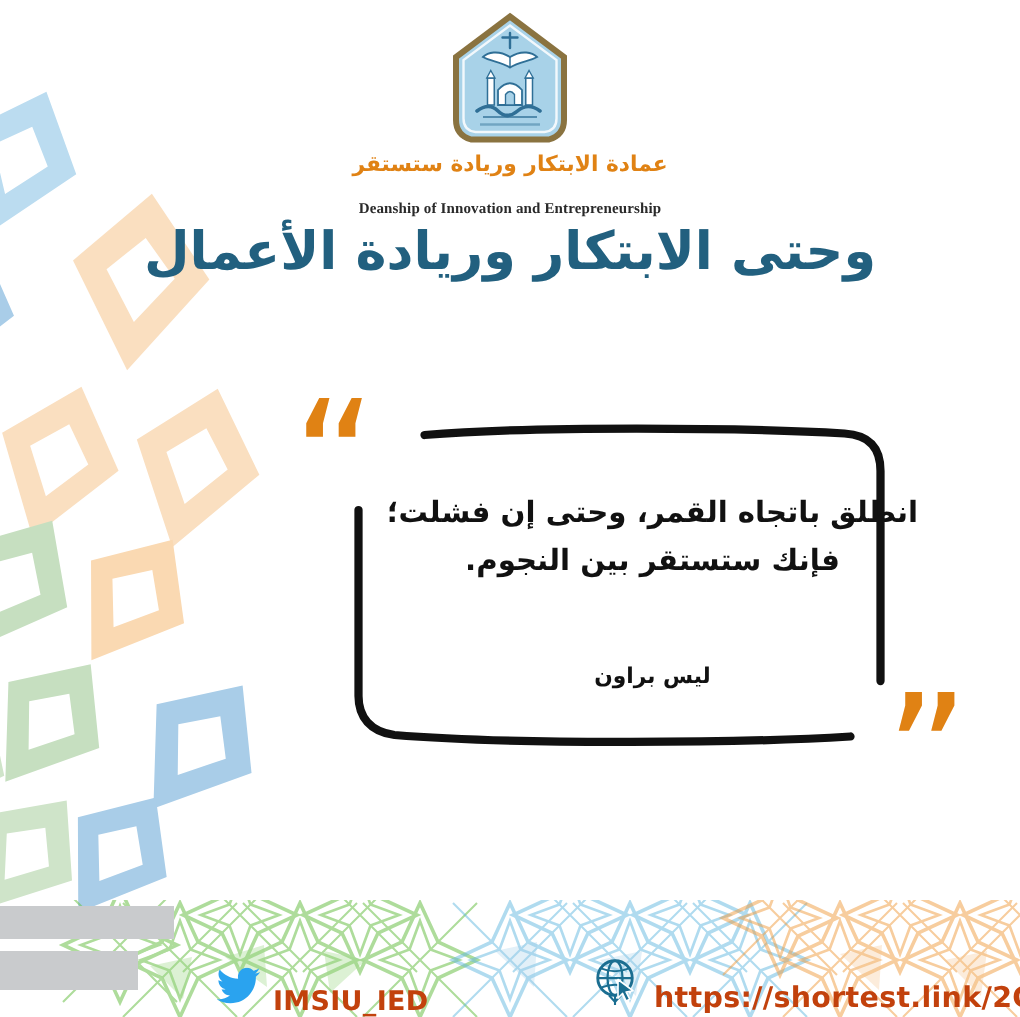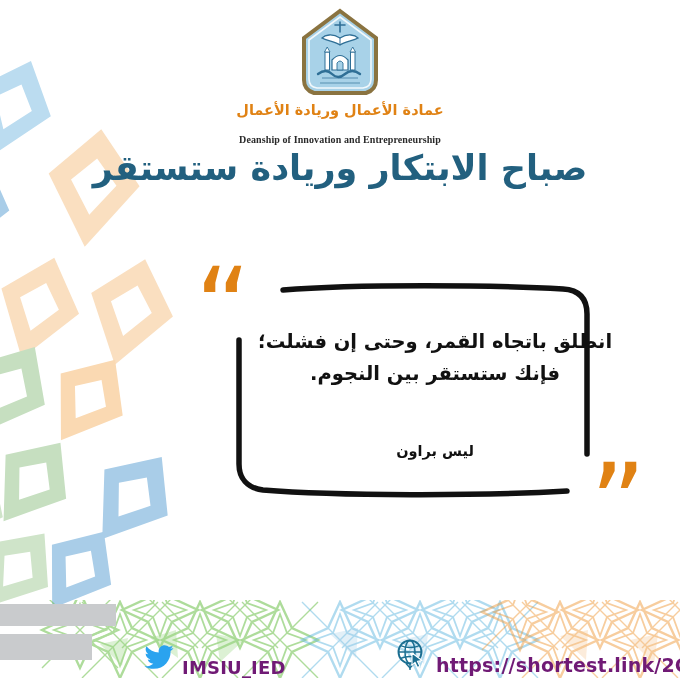--- a/index.html
+++ b/index.html
@@ -158,21 +158,21 @@
     align-items: center;
     direction: ltr;
     gap: 8px;
   }
   #footer-twitter { left: 144px; top: 637px; }
   #footer-web     { left: 396px; top: 634px; }
 
   .footer-label {
     font-size: 18px;
     font-weight: 600;
-    color: #701a75;
+    color: #c2410c;
     white-space: nowrap;
     letter-spacing: 0.2px;
     margin-top: 20px;
   }
   #web-label { font-size: 19px; font-weight: 700; }
 
   .icon-wrap { line-height: 0; display: block; }
 </style>
 </head>
 <body>
@@ -231,25 +231,25 @@
 
         <rect x="52.5" y="44" width="4.5" height="18" fill="#ffffff" stroke="#2f6f96" stroke-width="1"></rect>
         <path d="M54.7,39 L57.5,44 L52,44 Z" fill="#ffffff" stroke="#2f6f96" stroke-width="0.9"></path>
 
         <path d="M20,66 Q28,60 34,66 Q40,72 47,66 Q54,60 62,66" fill="none" stroke="#2f6f96" stroke-width="2.4" stroke-linecap="round"></path>
         <path d="M24,70 L60,70" stroke="#2f6f96" stroke-width="1.2" opacity="0.7"></path>
         <path d="M22,75 L62,75" stroke="#2f6f96" stroke-width="1.6" opacity="0.45"></path>
       </svg>
     </div>
 
-    <div id="logo-arabic">عمادة الأعمال وريادة الأعمال</div>
+    <div id="logo-arabic">عمادة الابتكار وريادة ستستقر</div>
     <div id="logo-english">Deanship of Innovation and Entrepreneurship</div>
   </div>
 
-  <div id="headline">صباح الابتكار وريادة ستستقر</div>
+  <div id="headline">وحتى الابتكار وريادة الأعمال</div>
 
   <div id="quote-area">
 
     <svg id="quote-box-svg" width="470" height="270" viewBox="0 0 470 270" xmlns="http://www.w3.org/2000/svg" aria-hidden="true">
 
       <path d="M88,32 C160,26 300,27 368,31 C385,32 392,41 392,56
                L392,196" fill="none" stroke="#111111" stroke-width="5.5" stroke-linecap="round"></path>
 
       <path d="M44,82 L44,206 C44,220 52,230 68,232
                C140,238 290,238 372,233" fill="none" stroke="#111111" stroke-width="5.5" stroke-linecap="round"></path>

